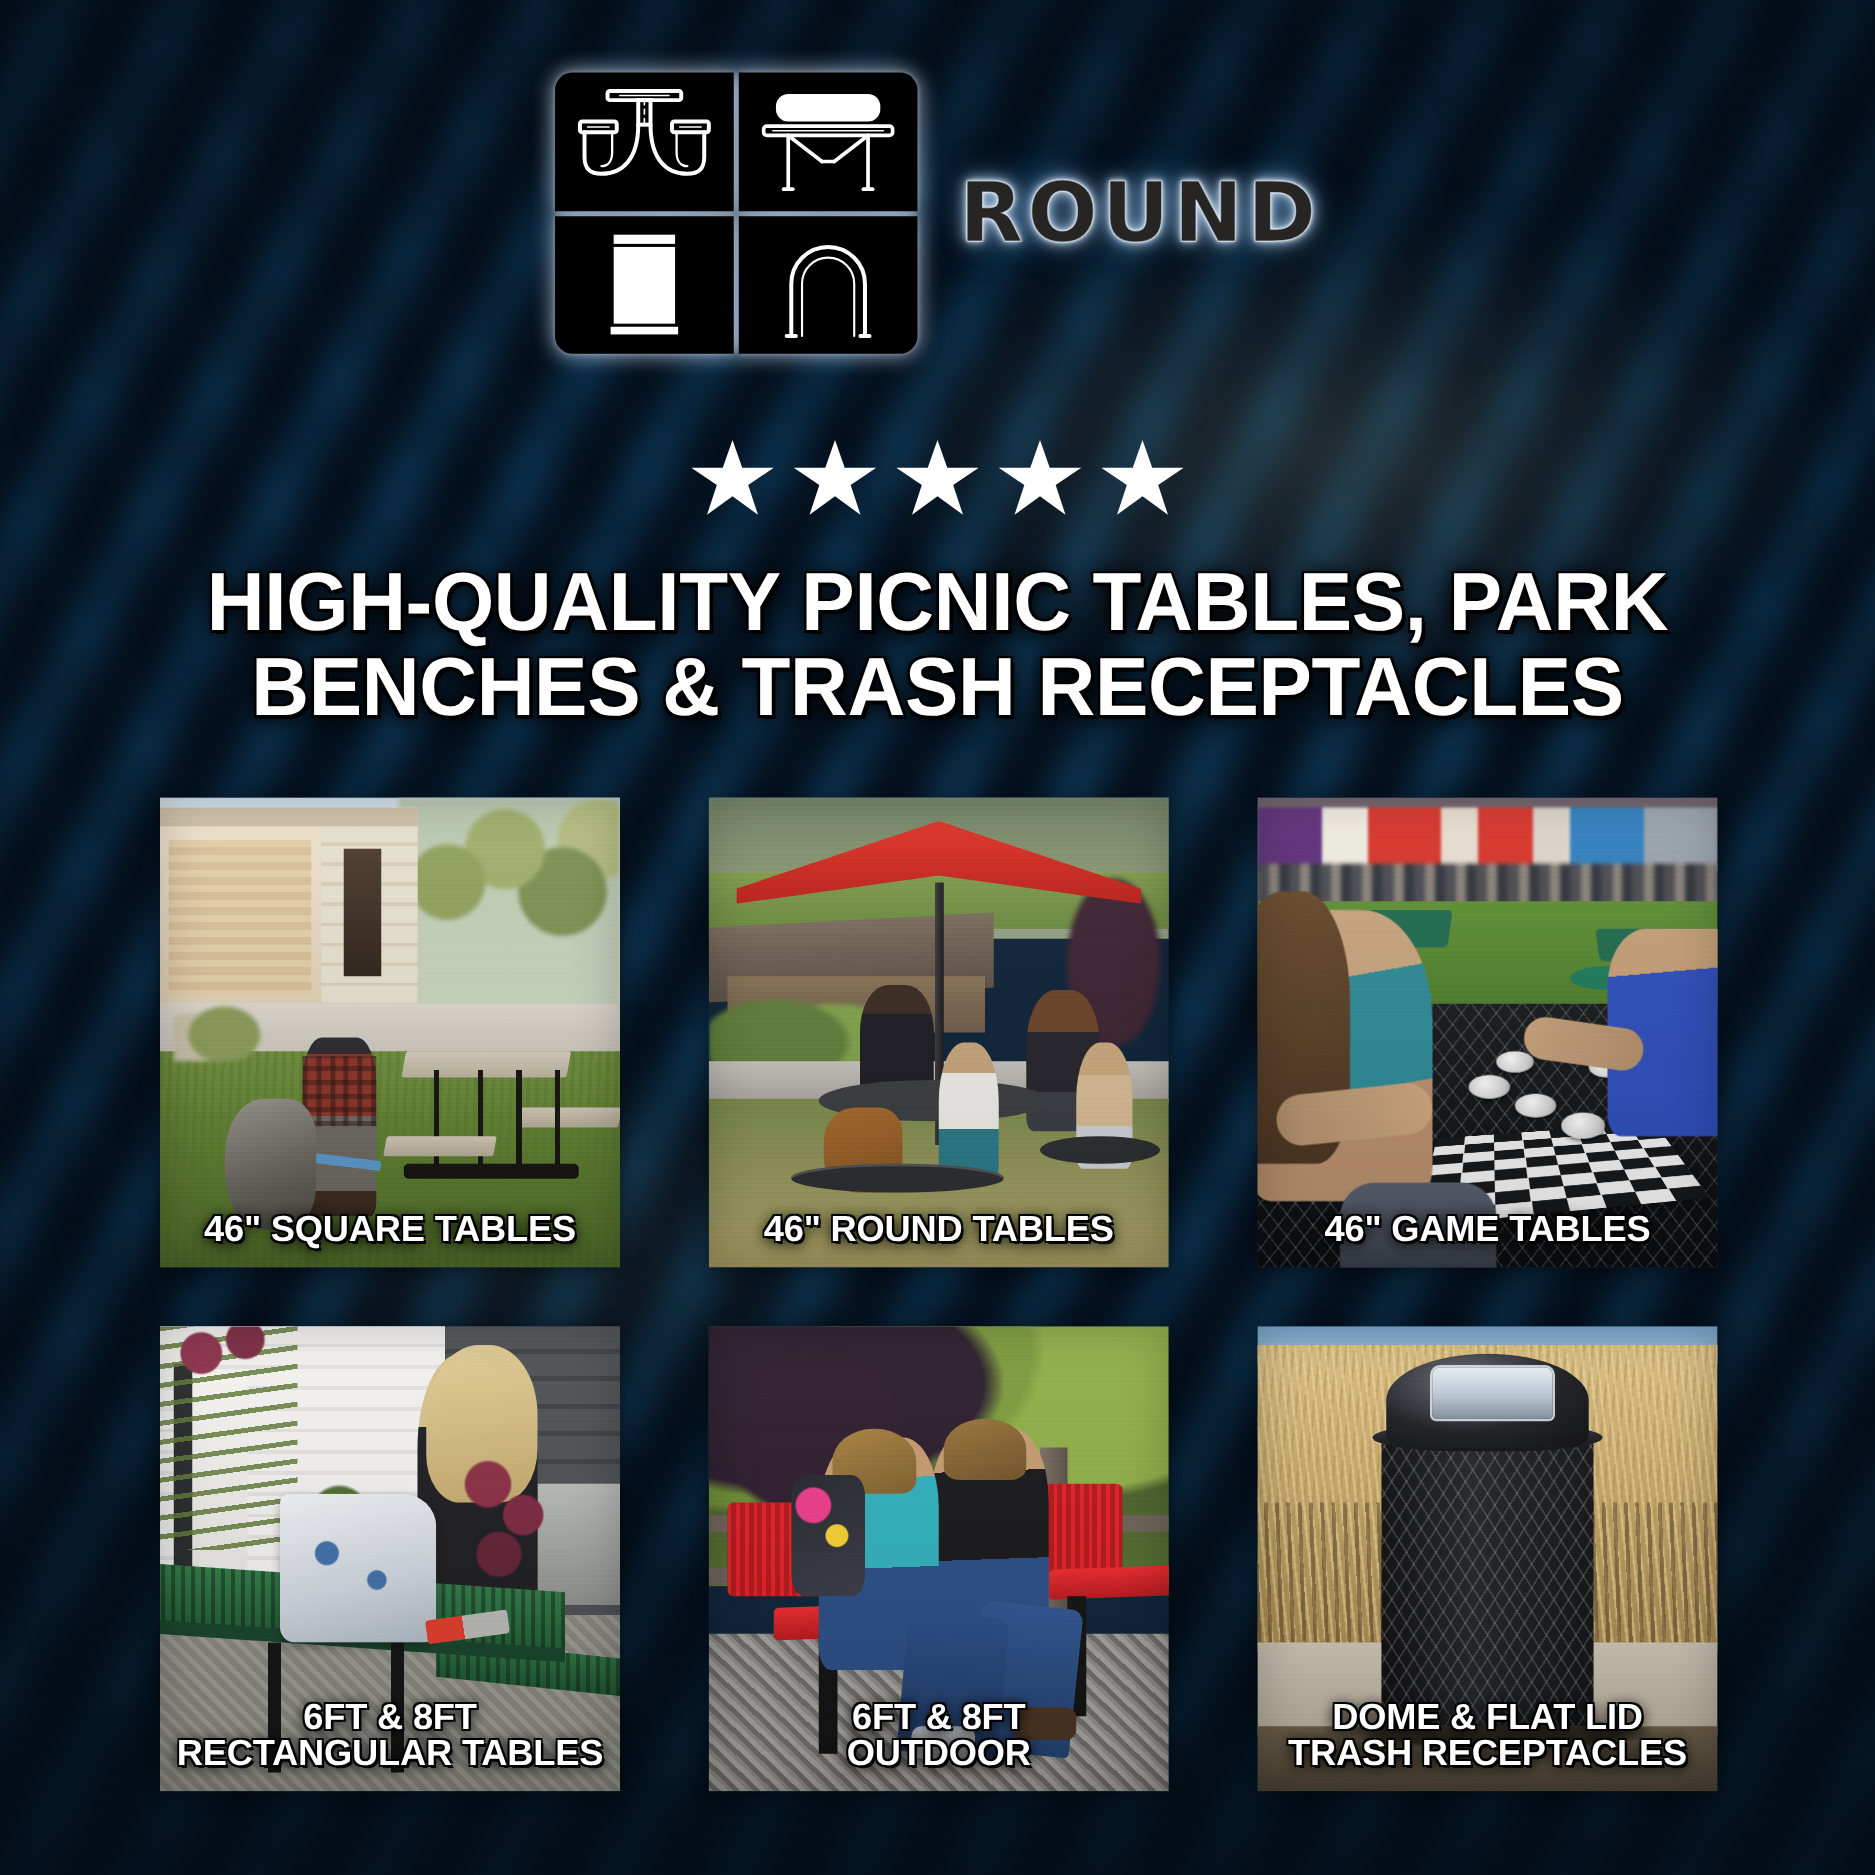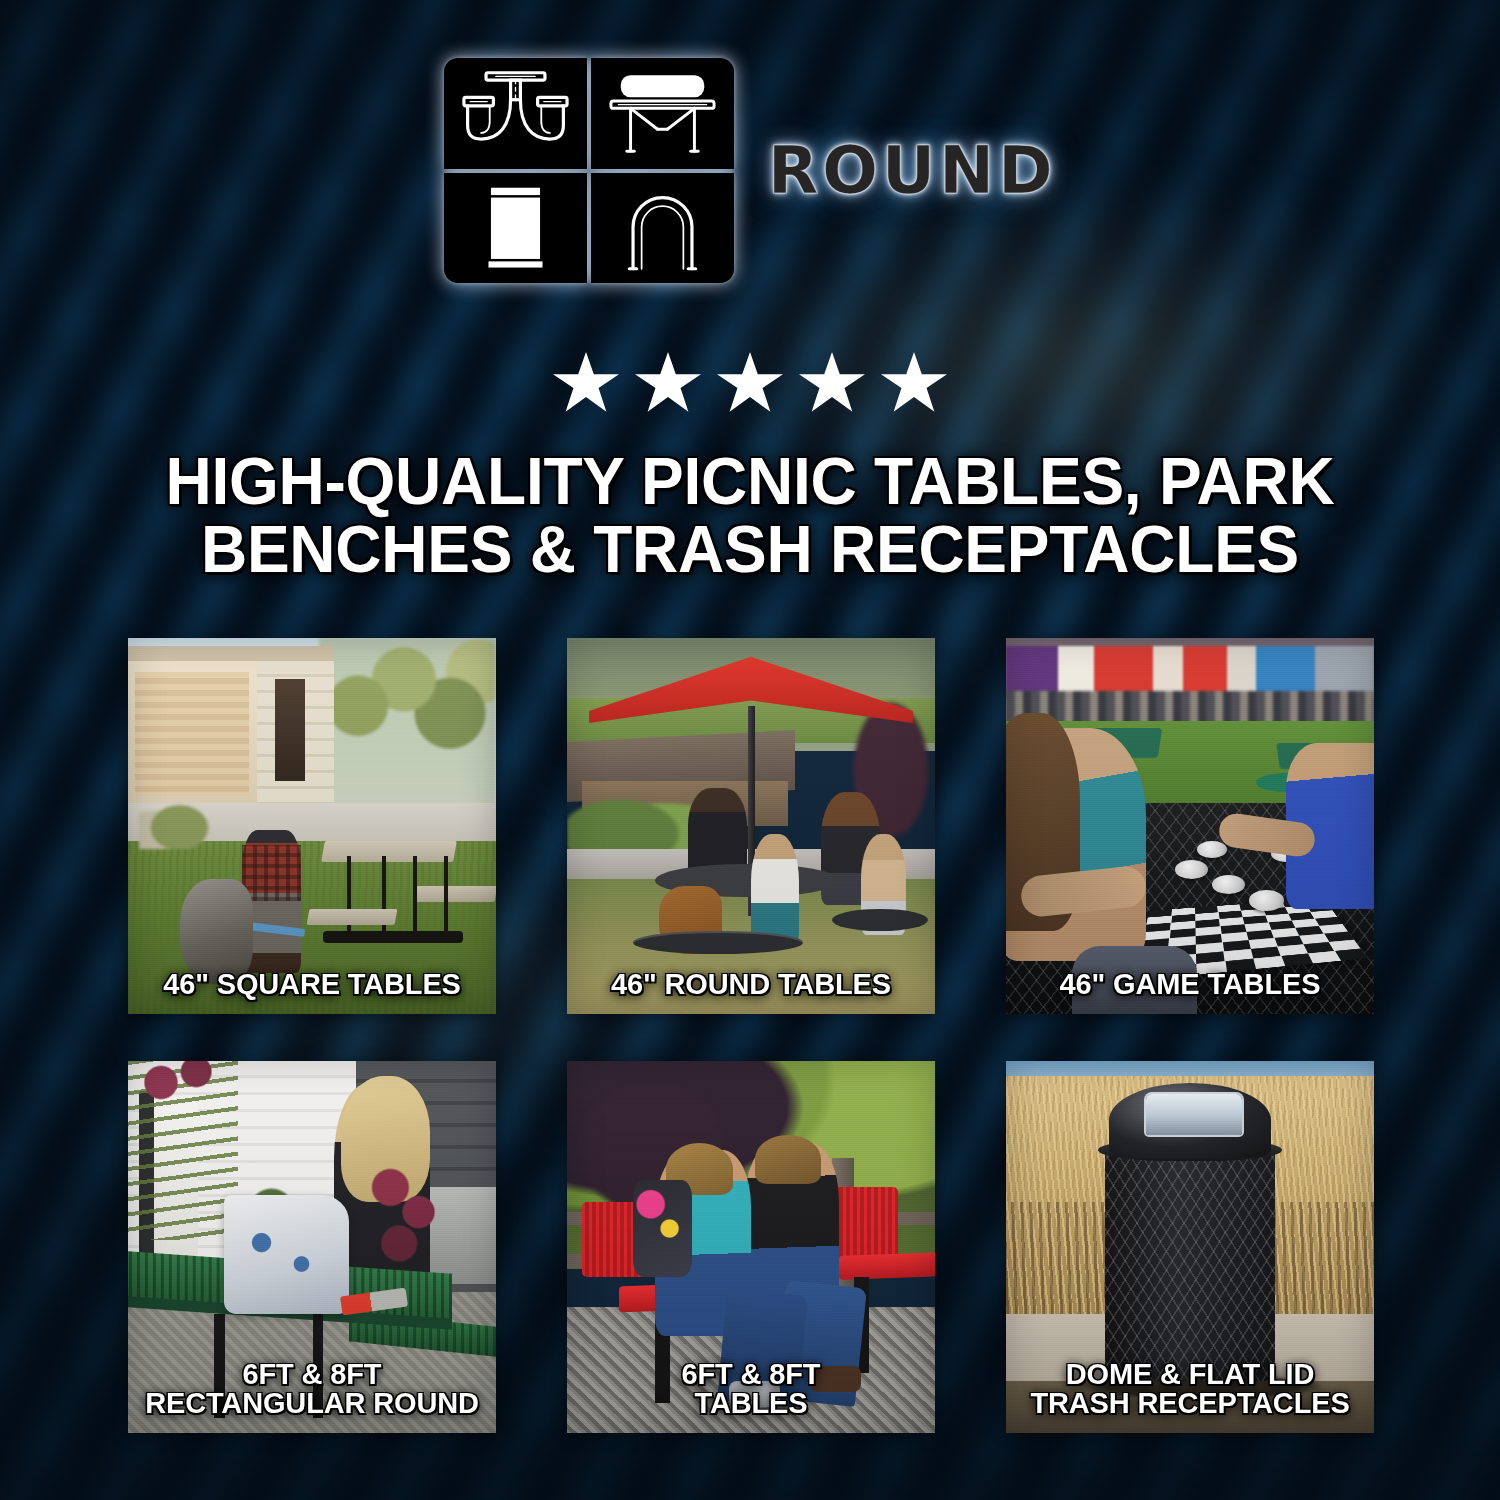--- a/index.html
+++ b/index.html
@@ -638,21 +638,21 @@
         <div class="t4-tabletop"></div>
         <div class="t4-tableedge"></div>
         <div class="t4-legs"></div>
         <div class="t4-bag"></div>
         <div class="t4-trowel"></div>
       </div>
       <div class="phototone"></div>
         <div class="grain"></div>
       <div class="tile-label">
         <span class="lbl-line">6FT &amp; 8FT</span>
-        <span class="lbl-line">RECTANGULAR ROUND</span>
+        <span class="lbl-line">RECTANGULAR TABLES</span>
       </div>
     </div>
 
     <div class="tile">
       <div class="scene">
         <div class="t5-foliage"></div>
         <div class="t5-darkshrub"></div>
         <div class="t5-fence"></div>
         <div class="t5-post"></div>
         <div class="ground t5-gravel"></div>
@@ -669,21 +669,21 @@
         <div class="t5-pack"></div>
         <div class="t5-legs2"></div>
         <div class="t5-legs1"></div>
         <div class="t5-shoe1"></div>
         <div class="t5-shoe2"></div>
       </div>
       <div class="phototone"></div>
         <div class="grain"></div>
       <div class="tile-label">
         <span class="lbl-line">6FT &amp; 8FT</span>
-        <span class="lbl-line">TABLES</span>
+        <span class="lbl-line">OUTDOOR</span>
       </div>
     </div>
 
     <div class="tile">
       <div class="scene">
         <div class="t6-sky"></div>
         <div class="t6-grass"></div>
         <div class="t6-darkgrass"></div>
         <div class="t6-walk"></div>
         <div class="ground t6-dirt"></div>

